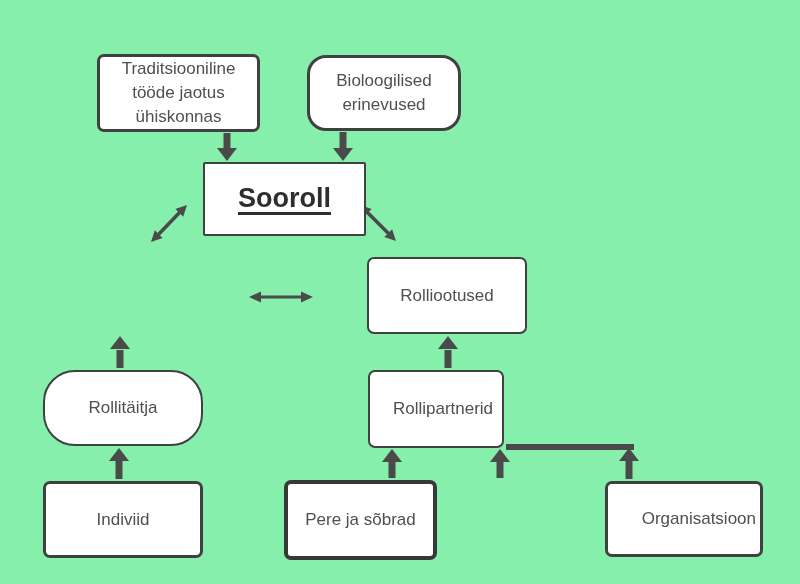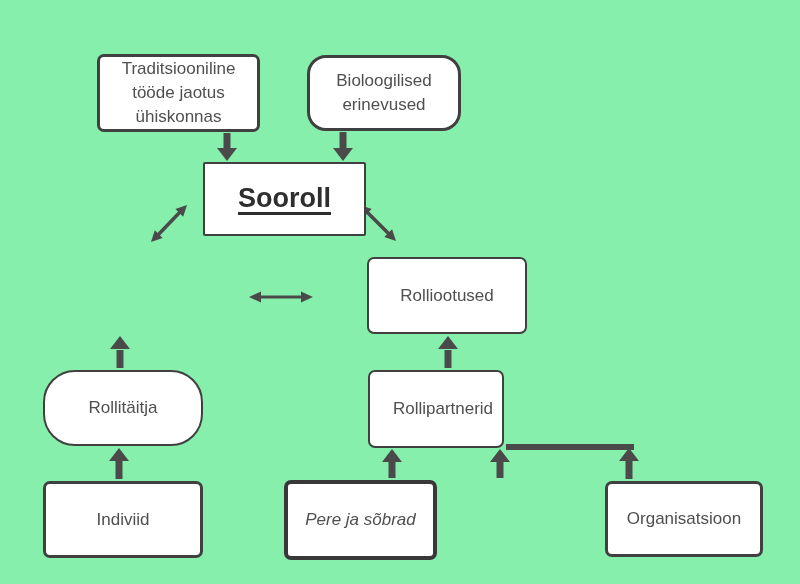--- a/index.html
+++ b/index.html
@@ -128,22 +128,22 @@
   </div>
 
   <div class="box b2" style="left:368px;top:370px;width:136px;height:78px;padding-left:14px;">
     <span class="lbl">Rollipartnerid</span>
   </div>
 
   <div class="box" style="left:43px;top:481px;width:160px;height:77px;">
     <span class="lbl">Indiviid</span>
   </div>
 
-  <div class="box b4" style="left:284px;top:480px;width:153px;height:80px;font-style:italic;">
+  <div class="box b4" style="left:284px;top:480px;width:153px;height:80px;">
     <span class="lbl">Pere ja sõbrad</span>
   </div>
 
 
-  <div class="box" style="left:605px;top:481px;width:158px;height:76px;">
+  <div class="box" style="left:605px;top:481px;width:158px;height:76px;justify-content:flex-end;">
     <span class="lbl">Organisatsioon</span>
   </div>
 
 </div>
 
 </body></html>

